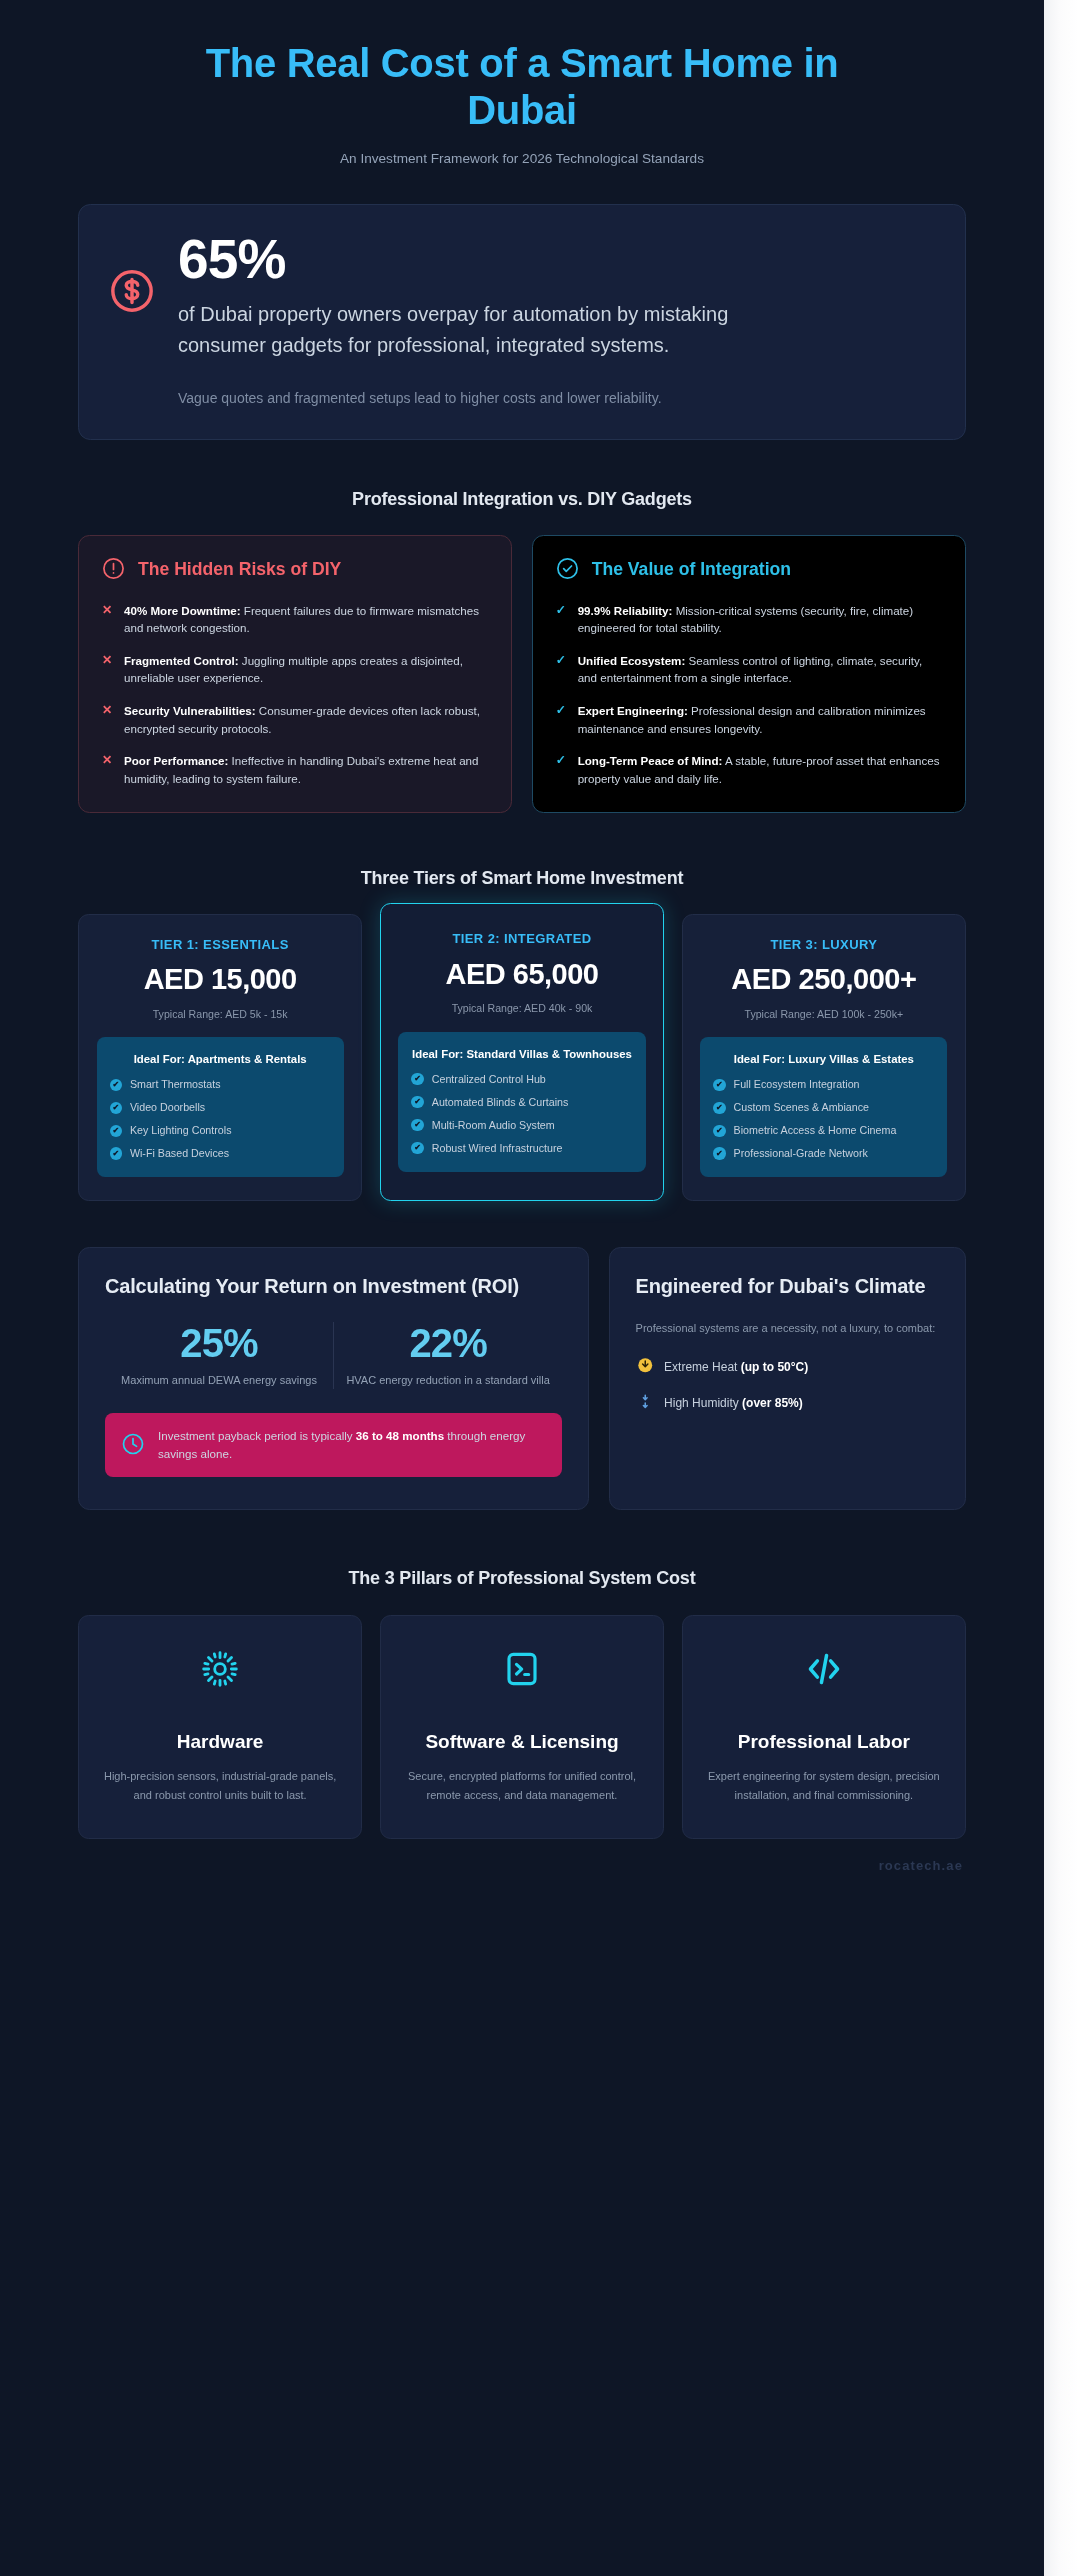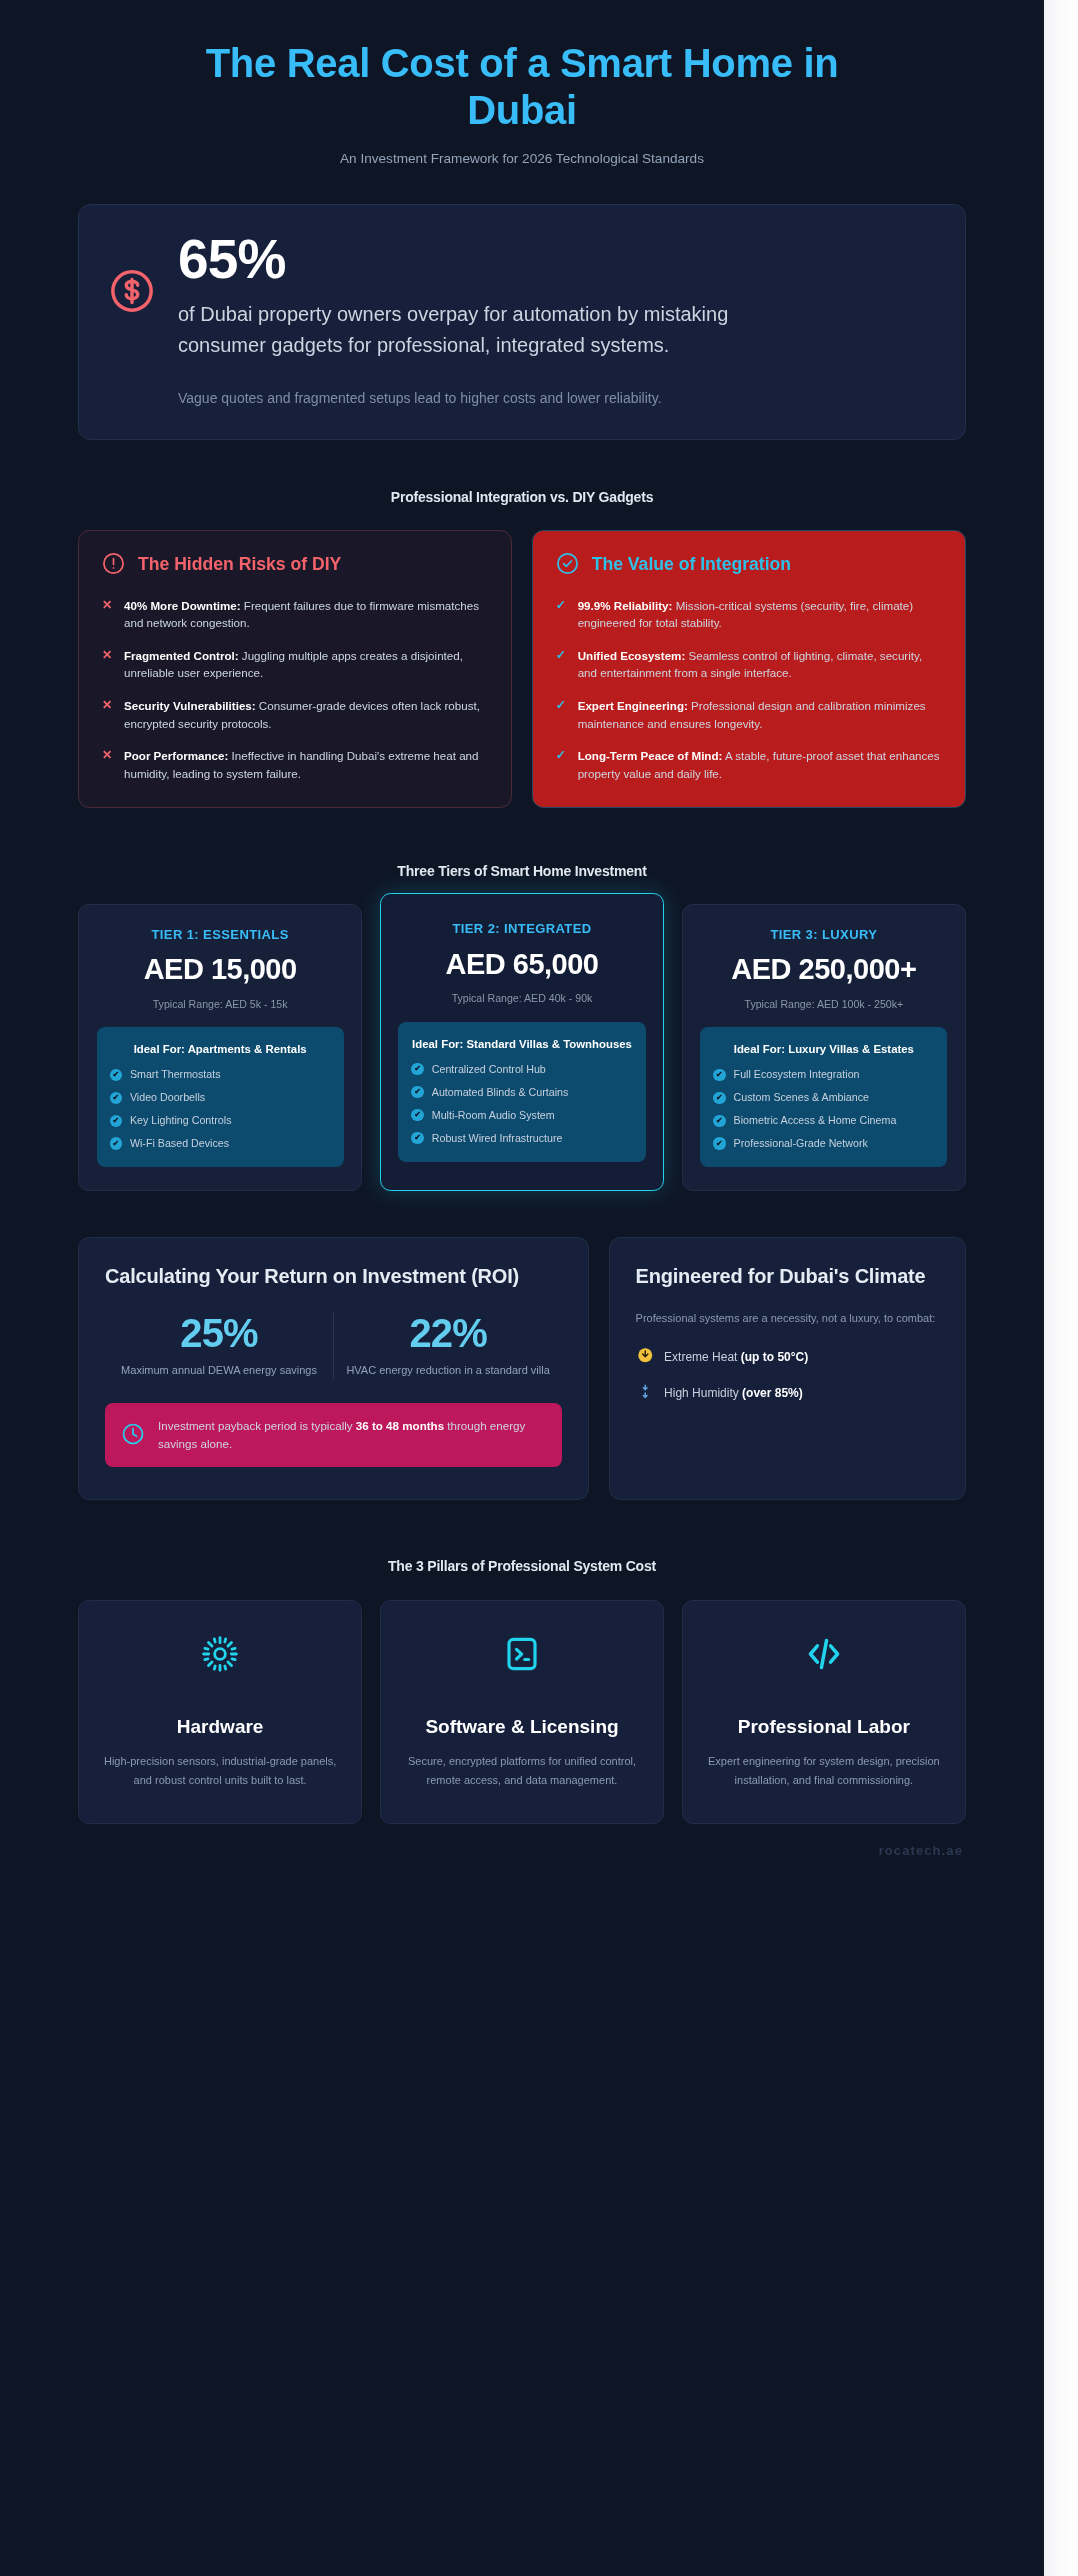--- a/index.html
+++ b/index.html
@@ -82,21 +82,21 @@
   .stat-note {
     margin-top: 27px;
     font-size: 14px;
     color: #7f8da4;
     line-height: 1.5;
   }
 
   
   .section-title {
     text-align: center;
-    font-size: 14px;
+    font-size: 18px;
     font-weight: 700;
     color: #e2e8f0;
     letter-spacing: -0.2px;
   }
   .st-compare { margin-top: 49px; }
   .st-tiers   { margin-top: 55px; }
   .st-pillars { margin-top: 58px; }
 
   
   .compare-grid {
@@ -107,21 +107,21 @@
   }
   .cmp-card {
     border-radius: 11.4px;
     padding: 21px 23px 24px 23px;
   }
   .cmp-risk {
     background: #1a1828;
     border: 0.9px solid #4a2a38;
   }
   .cmp-value {
-    background: #b91c1c;
+    background: #000000;
     border: 0.9px solid #1e4a63;
   }
   .cmp-head {
     display: flex;
     align-items: flex-start;
     gap: 13px;
     margin-bottom: 18.5px;
   }
   .cmp-head .title {
     font-size: 17.6px;

